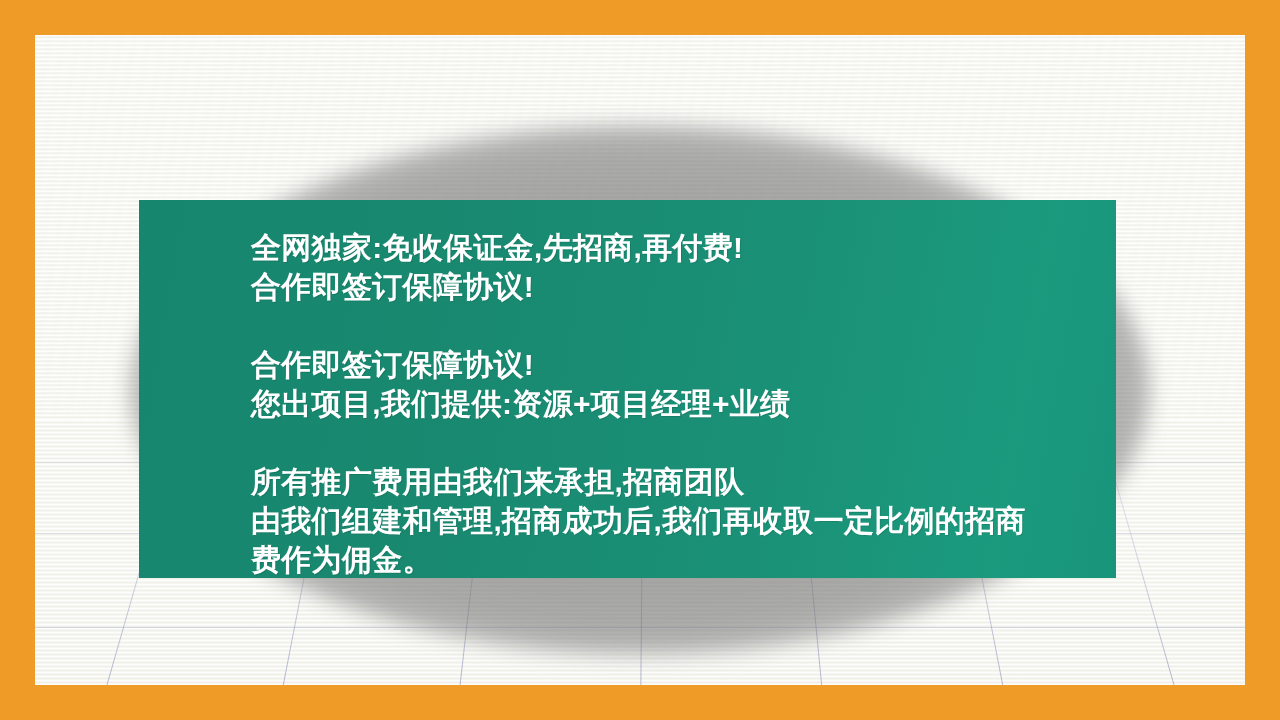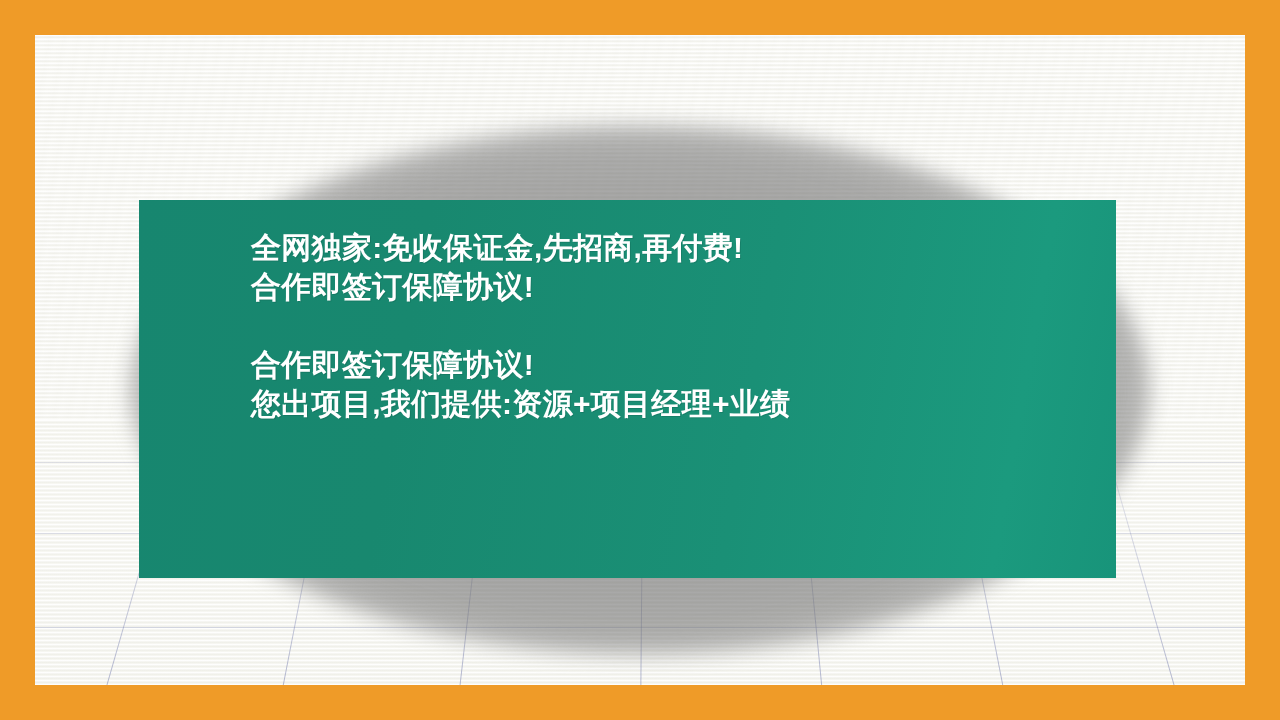--- a/index.html
+++ b/index.html
@@ -172,16 +172,21 @@
 
       <div class="spacer"></div>
 
       <div class="para">
         <div class="line">合作即签订保障协议!</div>
         <div class="line">您出项目,我们提供:资源+项目经理+业绩</div>
       </div>
 
       <div class="spacer"></div>
 
+      <div class="para">
+        <div class="line">所有推广费用由我们来承担,招商团队</div>
+        <div class="line">由我们组建和管理,招商成功后,我们再收取一定比例的招商</div>
+        <div class="line">费作为佣金。</div>
+      </div>
 
     </div>
   </div>
 </div>
 
 </body></html>

